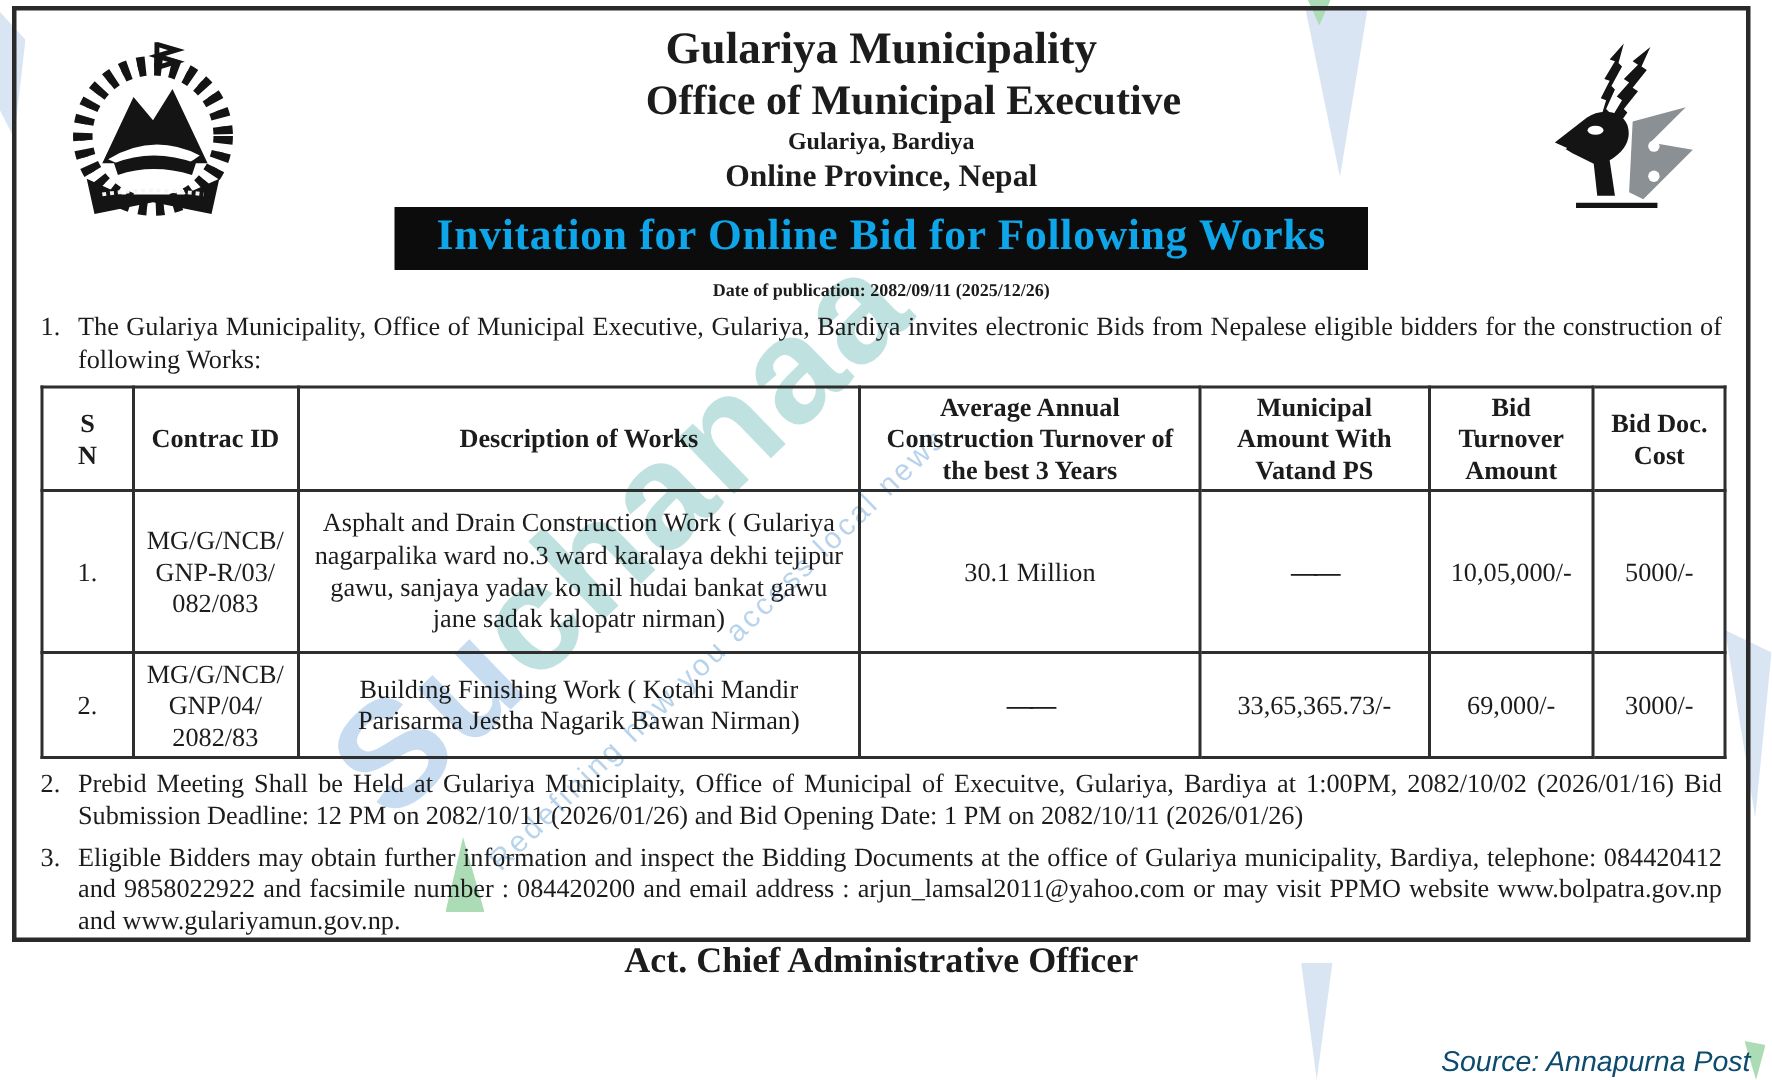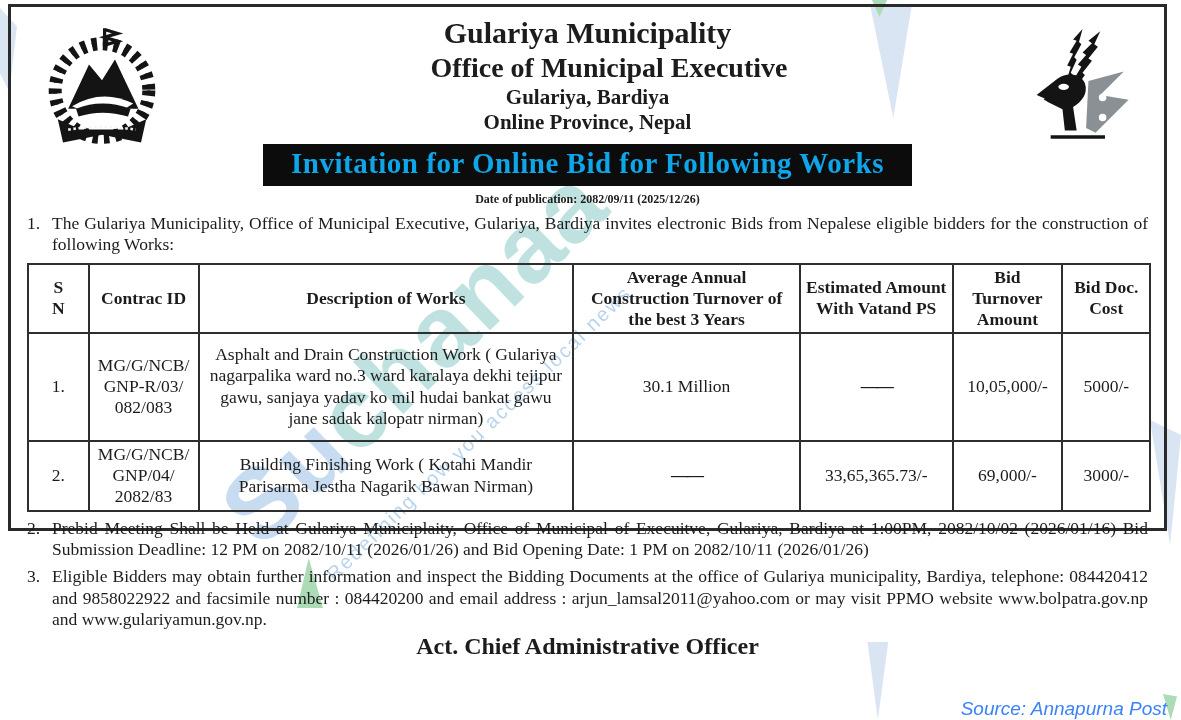--- a/index.html
+++ b/index.html
@@ -26,29 +26,29 @@
   }
   .wm-brand .wm-a{color:#4a8fd4;}
   .wm-brand .wm-b{color:#2fa39a;}
   .wm-tagline{
     position:absolute;left:330px;top:566px;transform:rotate(-44deg);transform-origin:0 50%;
     font-family:"Liberation Sans","DejaVu Sans",sans-serif;font-size:20px;letter-spacing:2px;
     color:#7fb0dd;opacity:0.55;white-space:nowrap;
   }
   
   .frame{
-    position:absolute;left:8px;top:4px;width:1159px;height:527px;
+    position:absolute;left:8px;top:4px;width:1159px;height:624px;
     border:3px solid #2a2a2a;box-sizing:border-box;z-index:2;background:transparent;
   }
   .emblem{position:absolute;left:26px;top:16px;width:130px;height:130px;}
   .deer{position:absolute;right:26px;top:22px;width:118px;height:118px;}
   .hdr{text-align:center;padding-top:9px;line-height:1.12;}
   .hdr .title{font-size:30px;font-weight:bold;}
   .hdr .office{font-size:28px;font-weight:bold;margin-top:2px;padding-left:43px;}
-  .hdr .loc{font-size:21px;font-weight:bold;margin-top:3px;}
+  .hdr .loc{font-size:16px;font-weight:bold;margin-top:3px;}
   .hdr .prov{font-size:21px;font-weight:bold;margin-top:2px;}
   .banner{
     margin:9px auto 0;display:table;background:#0c0c0c;color:#0ea5e9;
     font-weight:bold;font-size:29px;padding:3px 28px 6px;letter-spacing:0.5px;
   }
   .pubdate{text-align:center;font-weight:bold;font-size:12px;margin-top:6px;}
   .para{display:flex;margin:6px 16px 0;font-size:17.5px;line-height:1.22;}
   .para .num{width:25px;flex:none;}
   .para .ptext{flex:1;text-align:justify;font-family:Liberation Serif, serif;}
   table.bid{
@@ -62,21 +62,21 @@
   table.bid th{font-weight:bold;height:66px;line-height:1.2;}
   th.sn,td.contract{white-space:pre-line;}
   tr.r1 td{height:108px;}
   tr.r2 td{height:70px;}
   td.desc{line-height:1.22;}
   .dash{letter-spacing:-2px;font-weight:bold;}
   .signature{text-align:center;font-weight:bold;font-size:24px;margin:3px 18px 0;}
   .source{
     position:absolute;right:14px;bottom:0px;z-index:2;
     font-family:"Liberation Sans","DejaVu Sans",sans-serif;
-    font-style:italic;font-size:19px;color:#3b82f6;
+    font-style:italic;font-size:19px;color:#0c4a6e;
   }
 </style>
 </head>
 <body>
 
 <div class="wm-layer">
   <div class="pennant p1"></div>
   <div class="pennant p2"></div>
   <div class="pennant p3"></div>
   <div class="pennant p4"></div>
@@ -141,21 +141,21 @@
         <col style="width:9.8%">
         <col style="width:7.8%">
     </colgroup>
     <thead>
       <tr>
         <th class="sn">S
 N</th>
         <th>Contrac ID</th>
         <th>Description of Works</th>
         <th>Average Annual Construction Turnover of the best 3 Years</th>
-        <th>Estimated Amount With Vatand  PS</th>
+        <th>Municipal Amount With Vatand  PS</th>
         <th>Bid Turnover Amount</th>
         <th>Bid Doc. Cost</th>
       </tr>
     </thead>
     <tbody>
       <tr class="r1">
         <td>1.</td>
         <td class="contract">MG/G/NCB/
 GNP-R/03/
 082/083</td>

